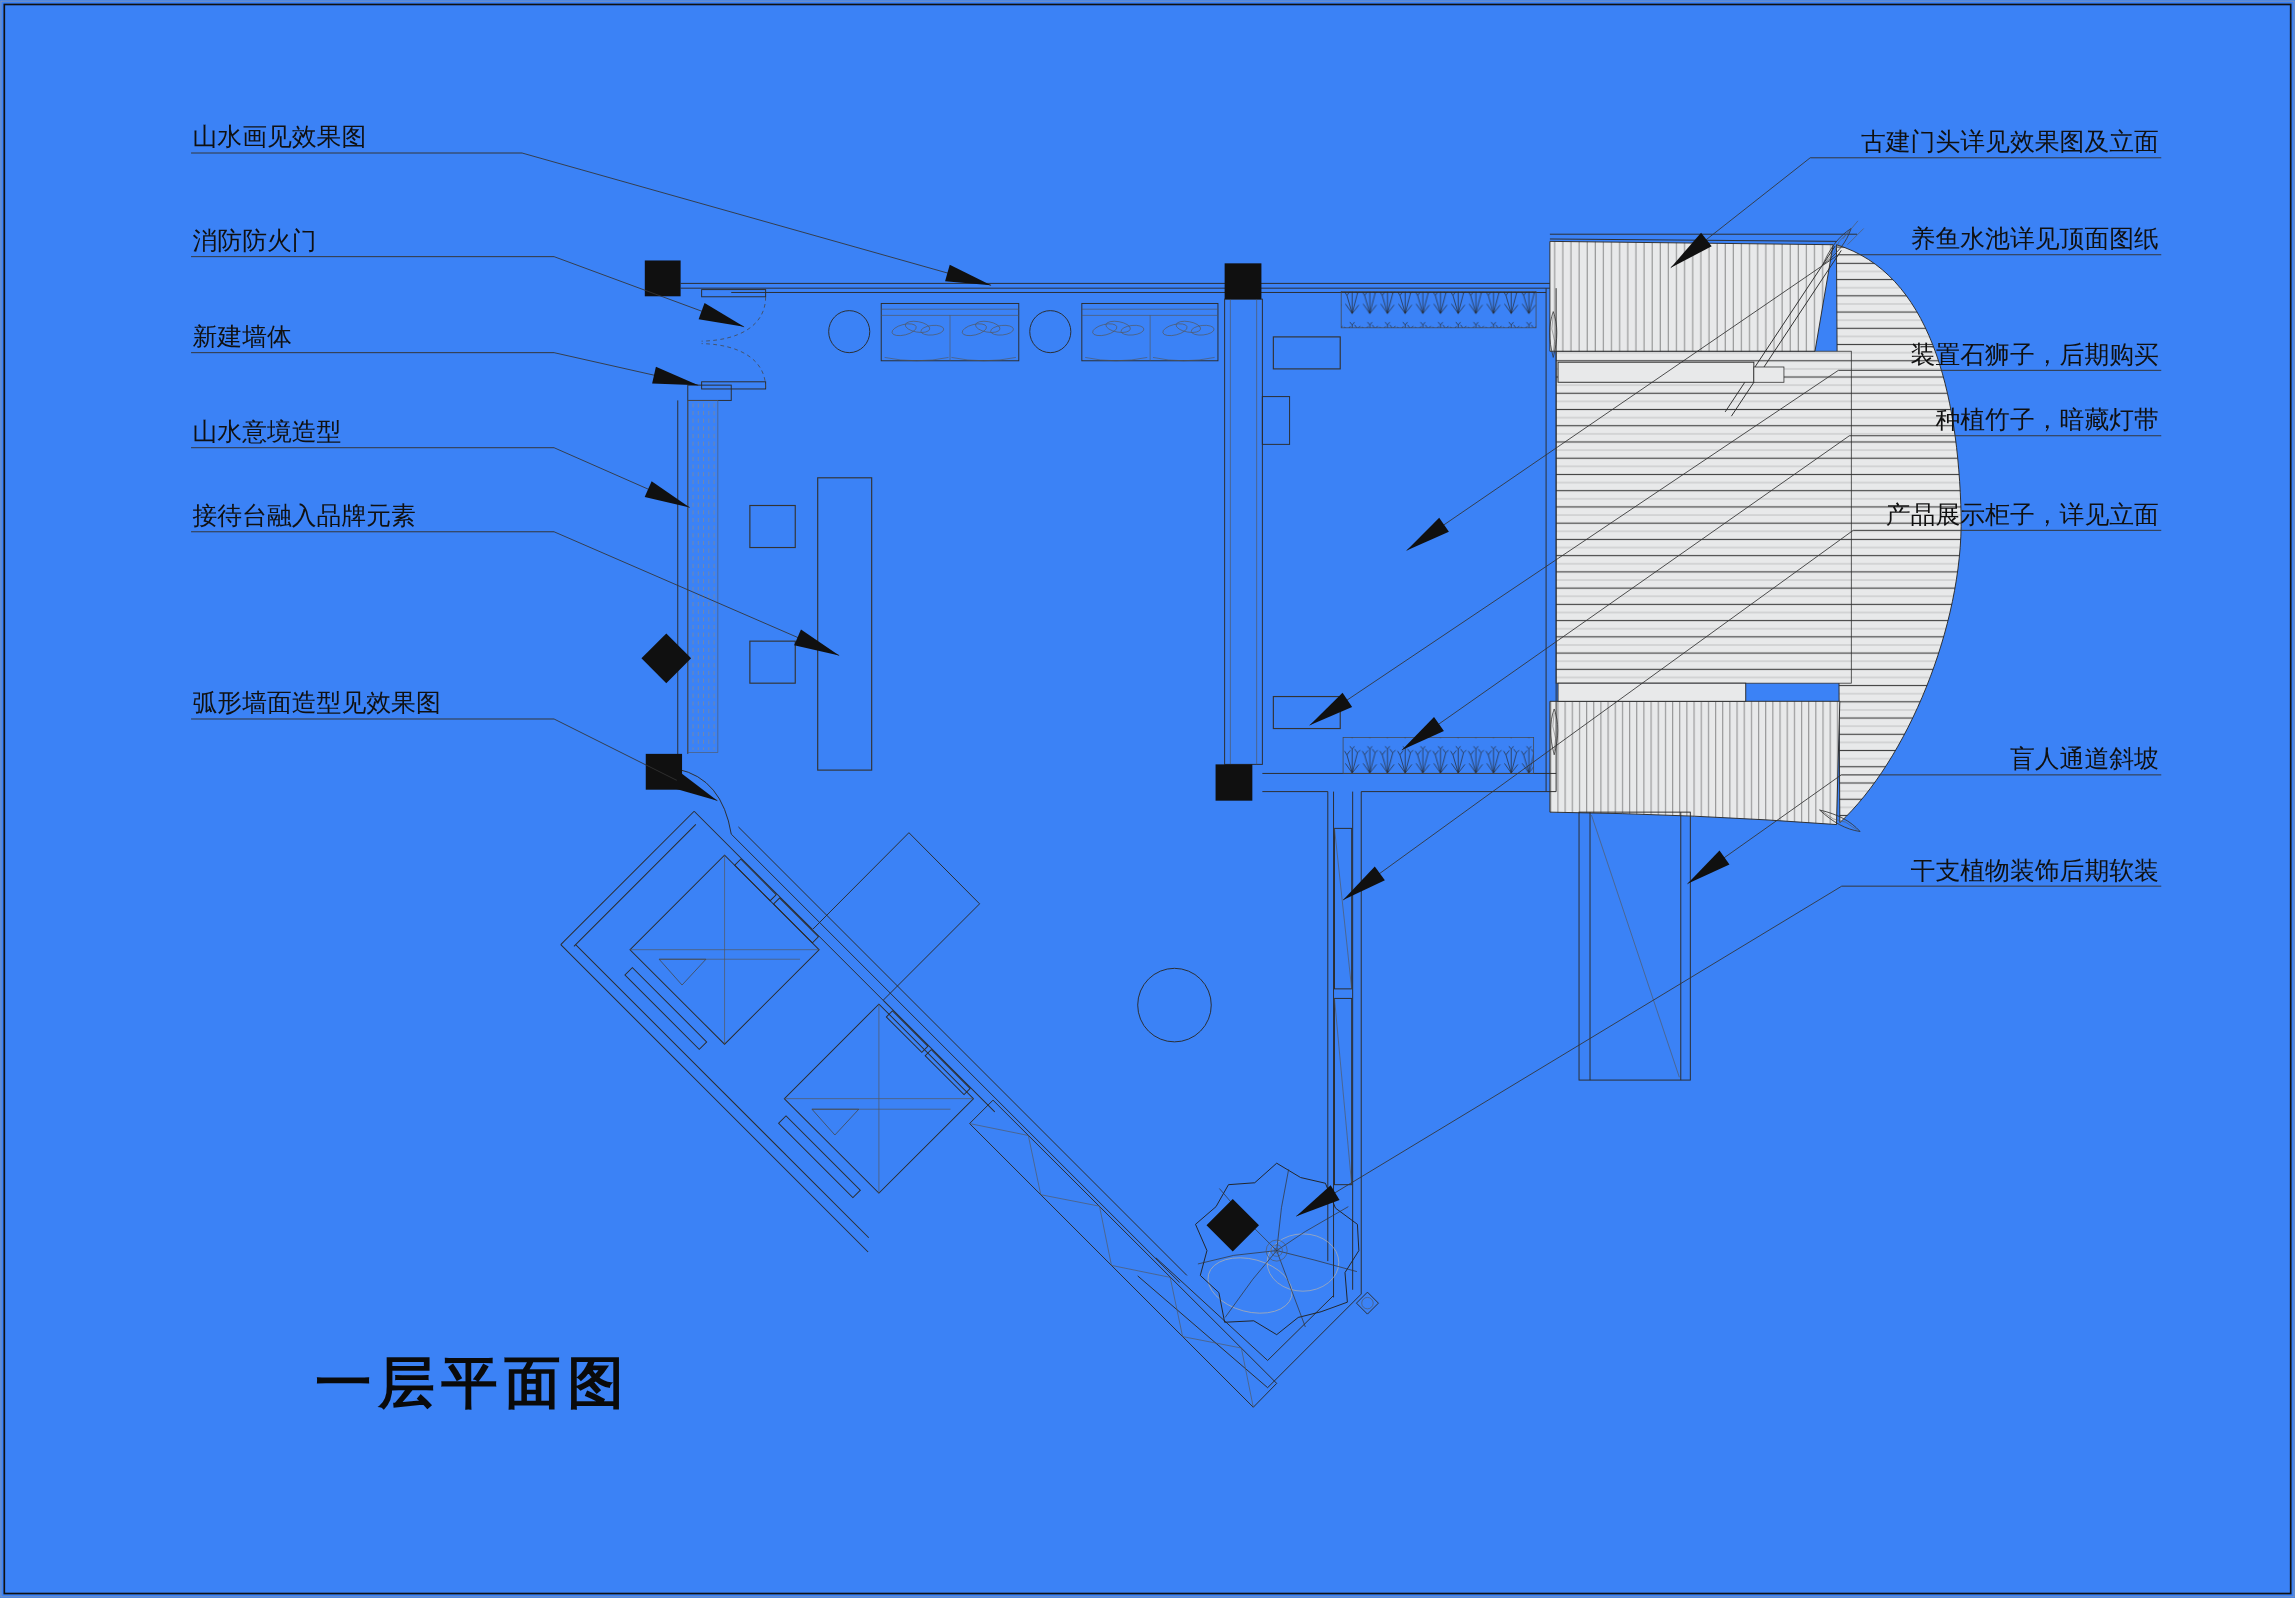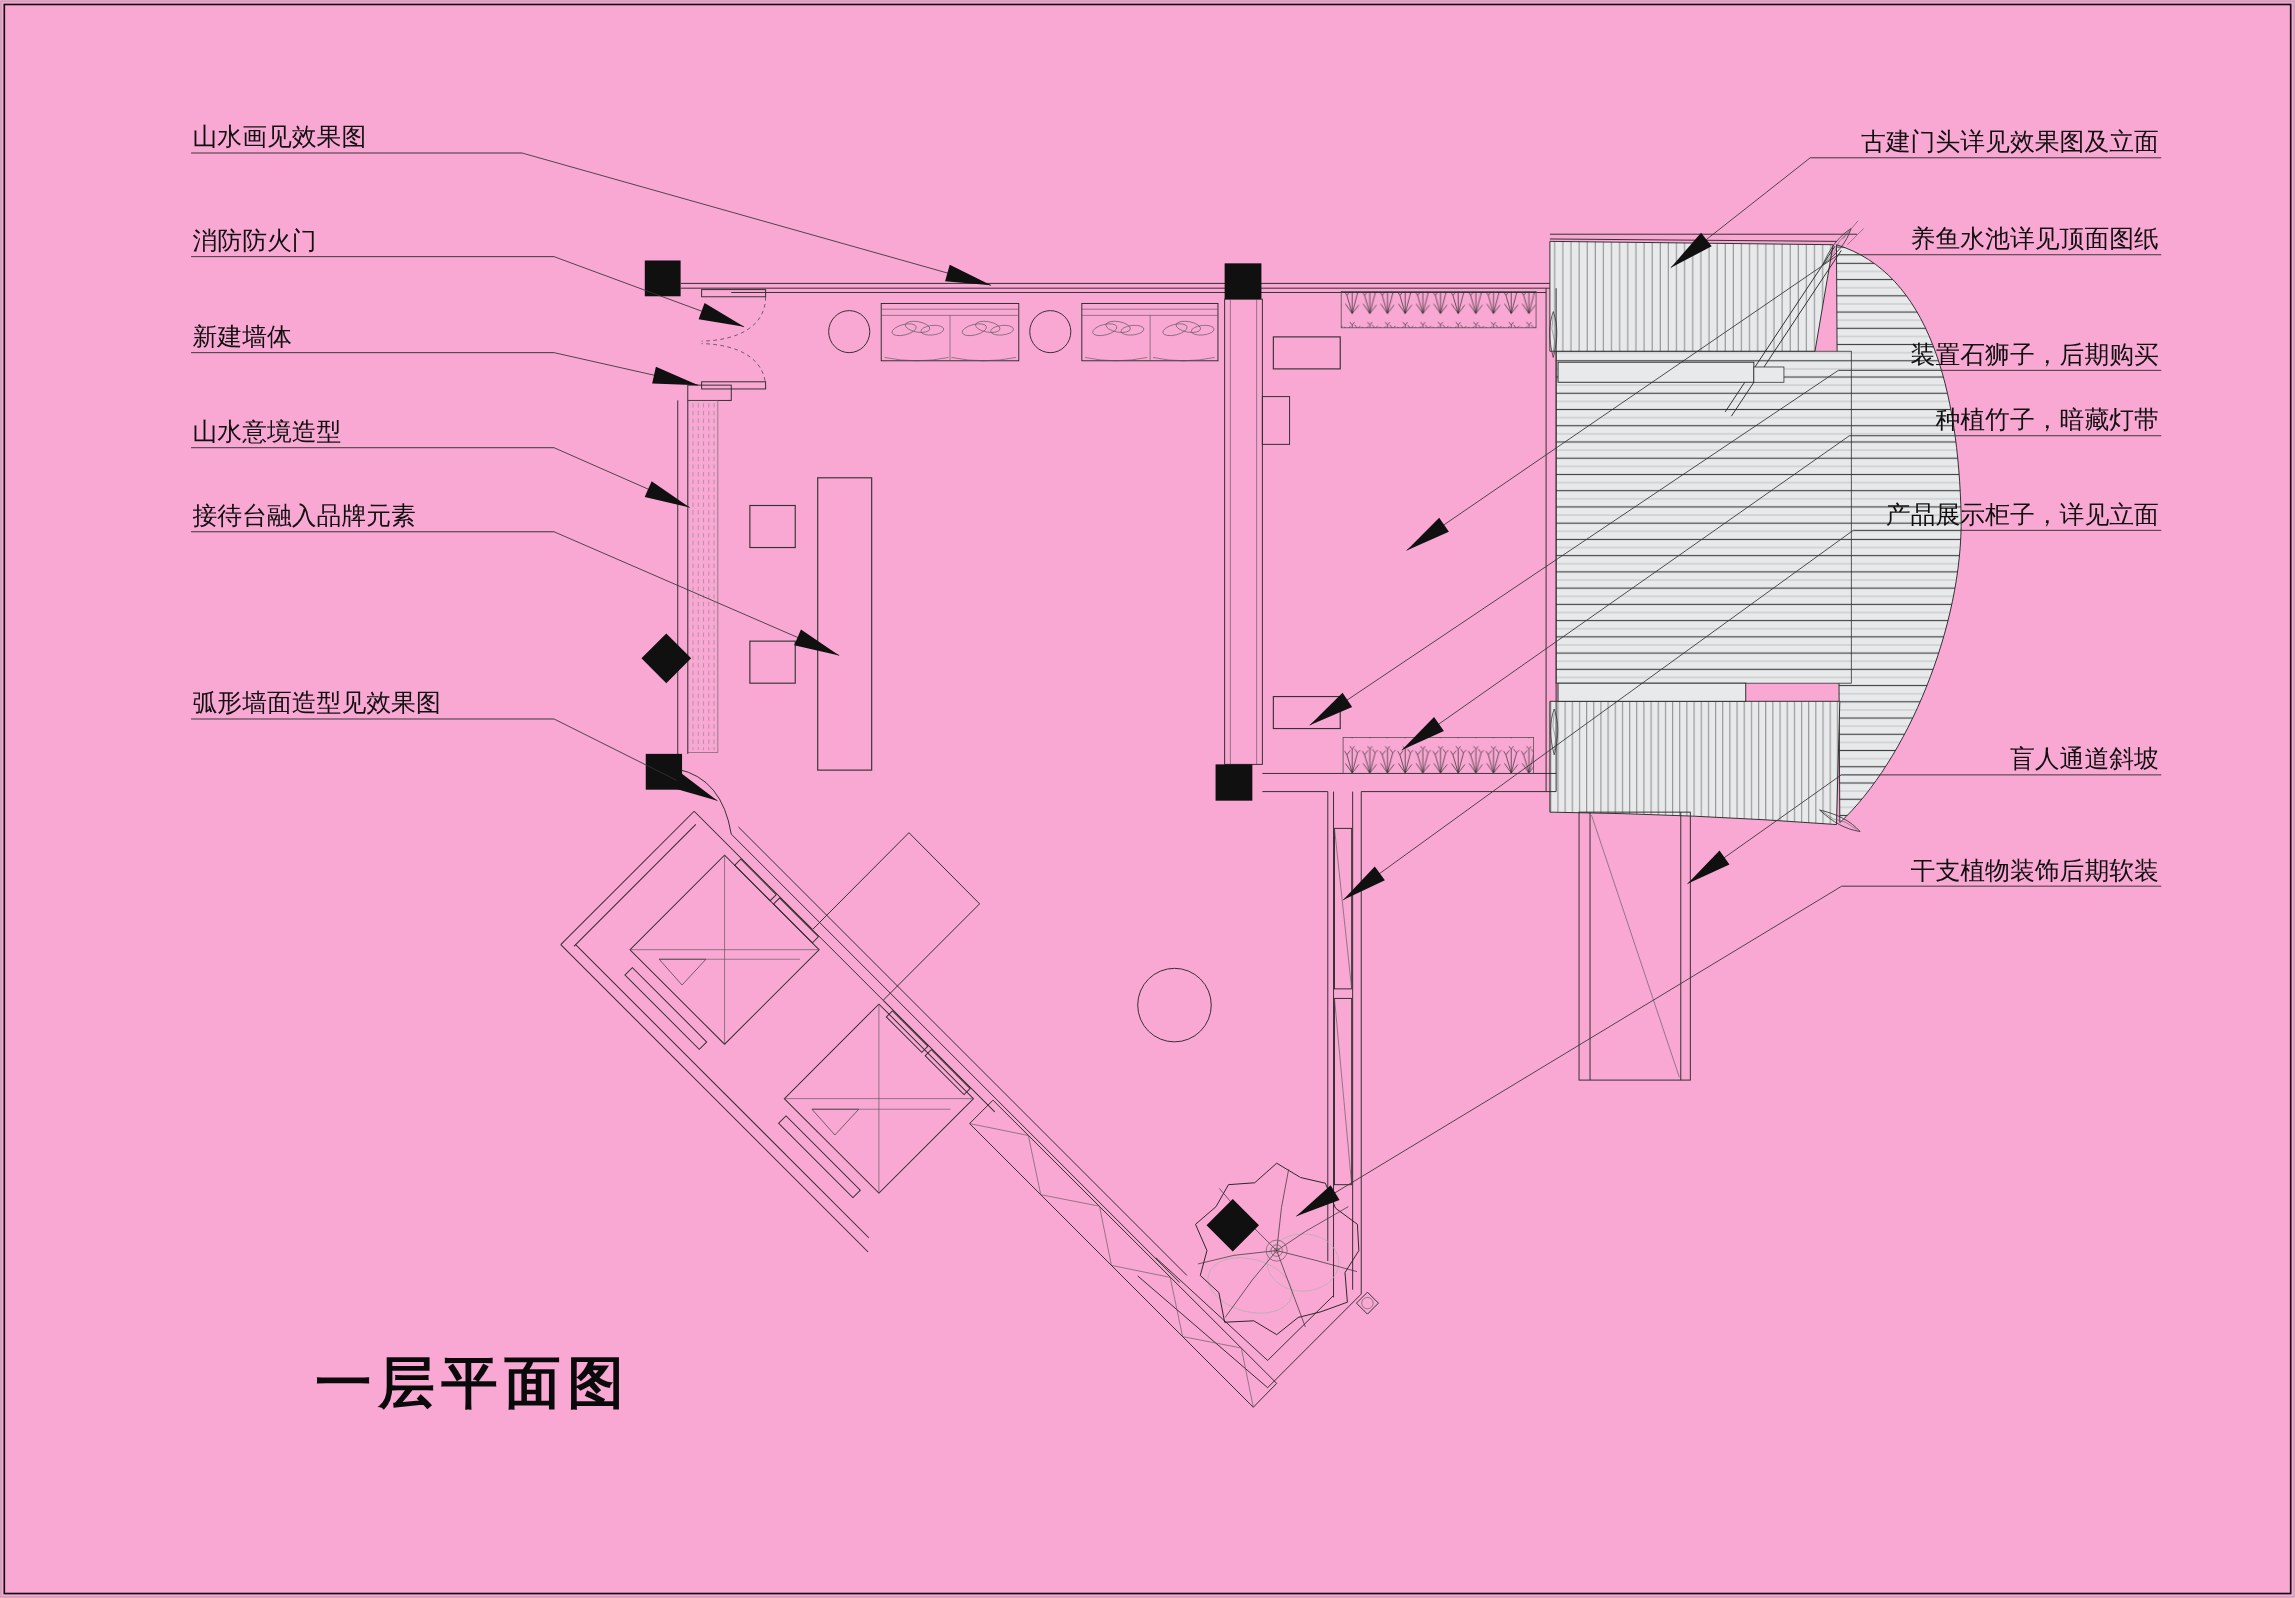--- a/index.html
+++ b/index.html
@@ -1,16 +1,16 @@
 <!DOCTYPE html>
 <html style="font-size:7.6px"><head>
 <meta charset="utf-8">
 <style>
   html,body{margin:0;padding:0;background:#e8e9ea;}
-  #stage{position:relative;width:2295px;height:1598px;background:#f9a8d4;overflow:hidden;}
+  #stage{position:relative;width:2295px;height:1598px;background:#3b82f6;overflow:hidden;}
   svg{display:block;}
   .lbl{font-family:"Liberation Serif",serif;font-size:52px;fill:#101010;}
   .ttl{font-family:"Liberation Sans",sans-serif;font-size:118px;font-weight:bold;fill:#0a0a0a;letter-spacing:14px;}
   .ln{stroke:#2b2b2b;stroke-width:2;fill:none;}
   .thin{stroke:#555;stroke-width:1.3;fill:none;}
   .blk{fill:#101010;stroke:none;}
 </style>
 </head>
 <body>
 

